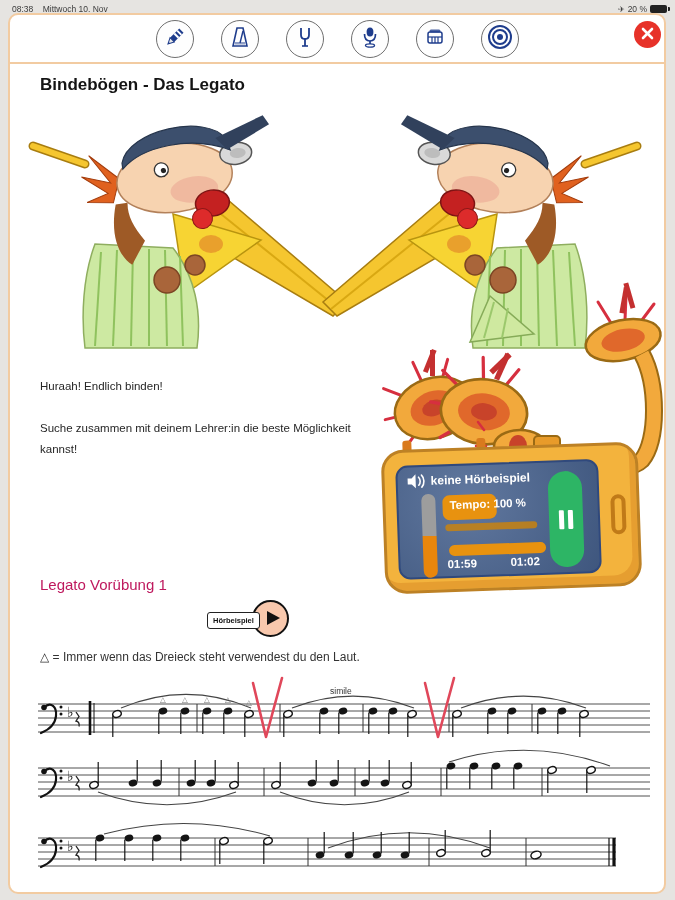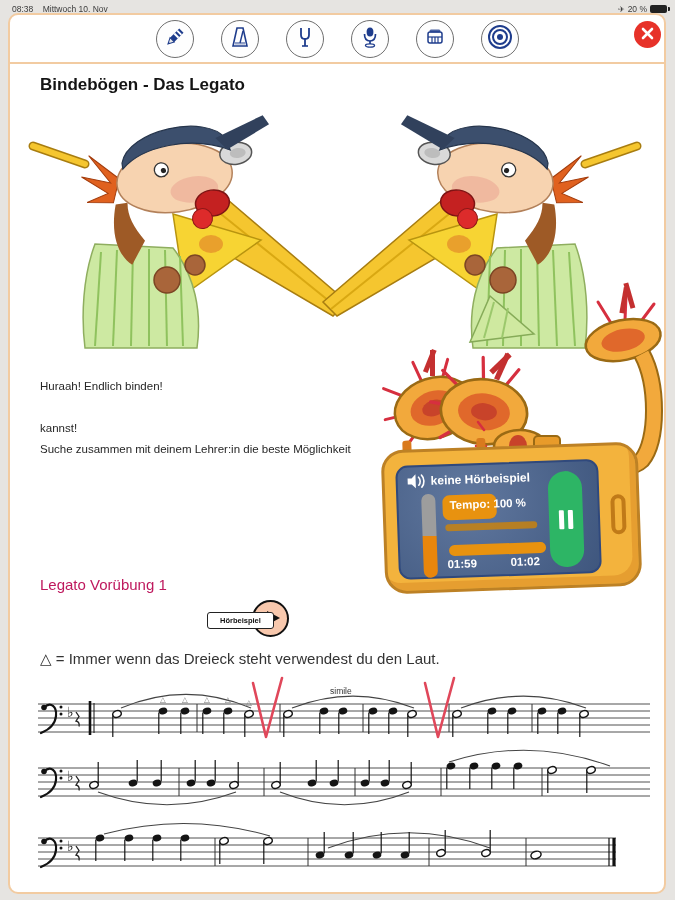--- a/index.html
+++ b/index.html
@@ -48,28 +48,28 @@
   .tempo-text{position:absolute;left:51px;top:33px;font-size:11.5px;font-weight:700;color:#fff;white-space:nowrap}
   .track{position:absolute;left:46px;top:58px;width:92px;height:7px;background:#c8830f;border-radius:4px;opacity:.85}
   .progress{position:absolute;left:49px;top:79px;width:97px;height:11px;background:#e8920f;border-radius:6px;cursor:pointer}
   .t-el{position:absolute;left:47px;top:92px;font-size:11.5px;font-weight:700;color:#fff}
   .t-rm{position:absolute;left:110px;top:92px;font-size:11.5px;font-weight:700;color:#fff}
   .pausebtn{position:absolute;left:150px;top:9px;width:34px;height:96px;background:#2db565;border:none;border-radius:17px;
             display:flex;align-items:center;justify-content:center;gap:4px;cursor:pointer}
   .pausebtn i{display:block;width:5px;height:19px;background:#fff;border-radius:1px}
 
   .ex-head{position:absolute;left:40px;top:576px;font-size:15px;color:#be185d;z-index:2}
-  .hb-pill{position:absolute;left:207px;top:612px;height:11px;padding:2px 12px;border:1.5px solid #222;border-radius:3px;
+  .hb-pill{position:absolute;left:207px;top:612px;height:11px;padding:2px 5px;border:1.5px solid #222;border-radius:3px;
            background:#fff;font-size:7.5px;font-weight:700;color:#111;z-index:3;line-height:11px}
   .playbtn{position:absolute;left:252px;top:600px;width:37px;height:37px;border-radius:50%;background:#f8c8ad;
            border:2.5px solid #111;box-sizing:border-box;z-index:2;cursor:pointer}
   .playbtn:after{content:"";position:absolute;left:13px;top:9px;border-left:13px solid #111;
                  border-top:7.5px solid transparent;border-bottom:7.5px solid transparent}
 
-  .legend{position:absolute;left:40px;top:650px;font-size:15px;color:#333;z-index:2}
+  .legend{position:absolute;left:40px;top:650px;font-size:12px;color:#333;z-index:2}
   #staves{position:absolute;inset:0;z-index:1}
   #staves svg{position:absolute;left:38px}
 </style>
 </head>
 <body>
 <div id="app">
 
 <div class="status">
   <div class="lft">
     <span>08:38</span>
@@ -180,22 +180,22 @@
       <circle cx="142" cy="164" r="13" fill="#a9653a" stroke="#7c4524" stroke-width="1.5"></circle>
       <circle cx="170" cy="149" r="10" fill="#a9653a" stroke="#7c4524" stroke-width="1.5"></circle>
     </g>
   </defs>
   <use href="#plyr"></use>
   <use href="#plyr" transform="translate(620,0) scale(-1,1)"></use>
 </svg>
 
 <div class="para">
   <div class="tl">Huraah! Endlich binden!</div>
+  <div class="tl">Suche zusammen mit deinem Lehrer:in die beste Möglichkeit</div>
   <div class="tl">kannst!</div>
-  <div class="tl">Suche zusammen mit deinem Lehrer:in die beste Möglichkeit</div>
 </div>
 
 <svg class="tubas" viewBox="0 0 300 172">
   <polygon points="118,0 162,38 98,46" fill="#cfe9a0" stroke="#86ab58" stroke-width="1.5"></polygon>
   <line x1="122" y1="6" x2="112" y2="42" stroke="#9cc86c" stroke-width="2"></line>
   <line x1="136" y1="12" x2="130" y2="42" stroke="#9cc86c" stroke-width="2"></line>
   <g id="bell1" transform="translate(62,112) rotate(-18)">
     <g stroke="#d62f3f" stroke-width="3" stroke-linecap="round">
       <line x1="0" y1="0" x2="-42" y2="-34"></line>
           <line x1="0" y1="0" x2="-50" y2="-4"></line>

